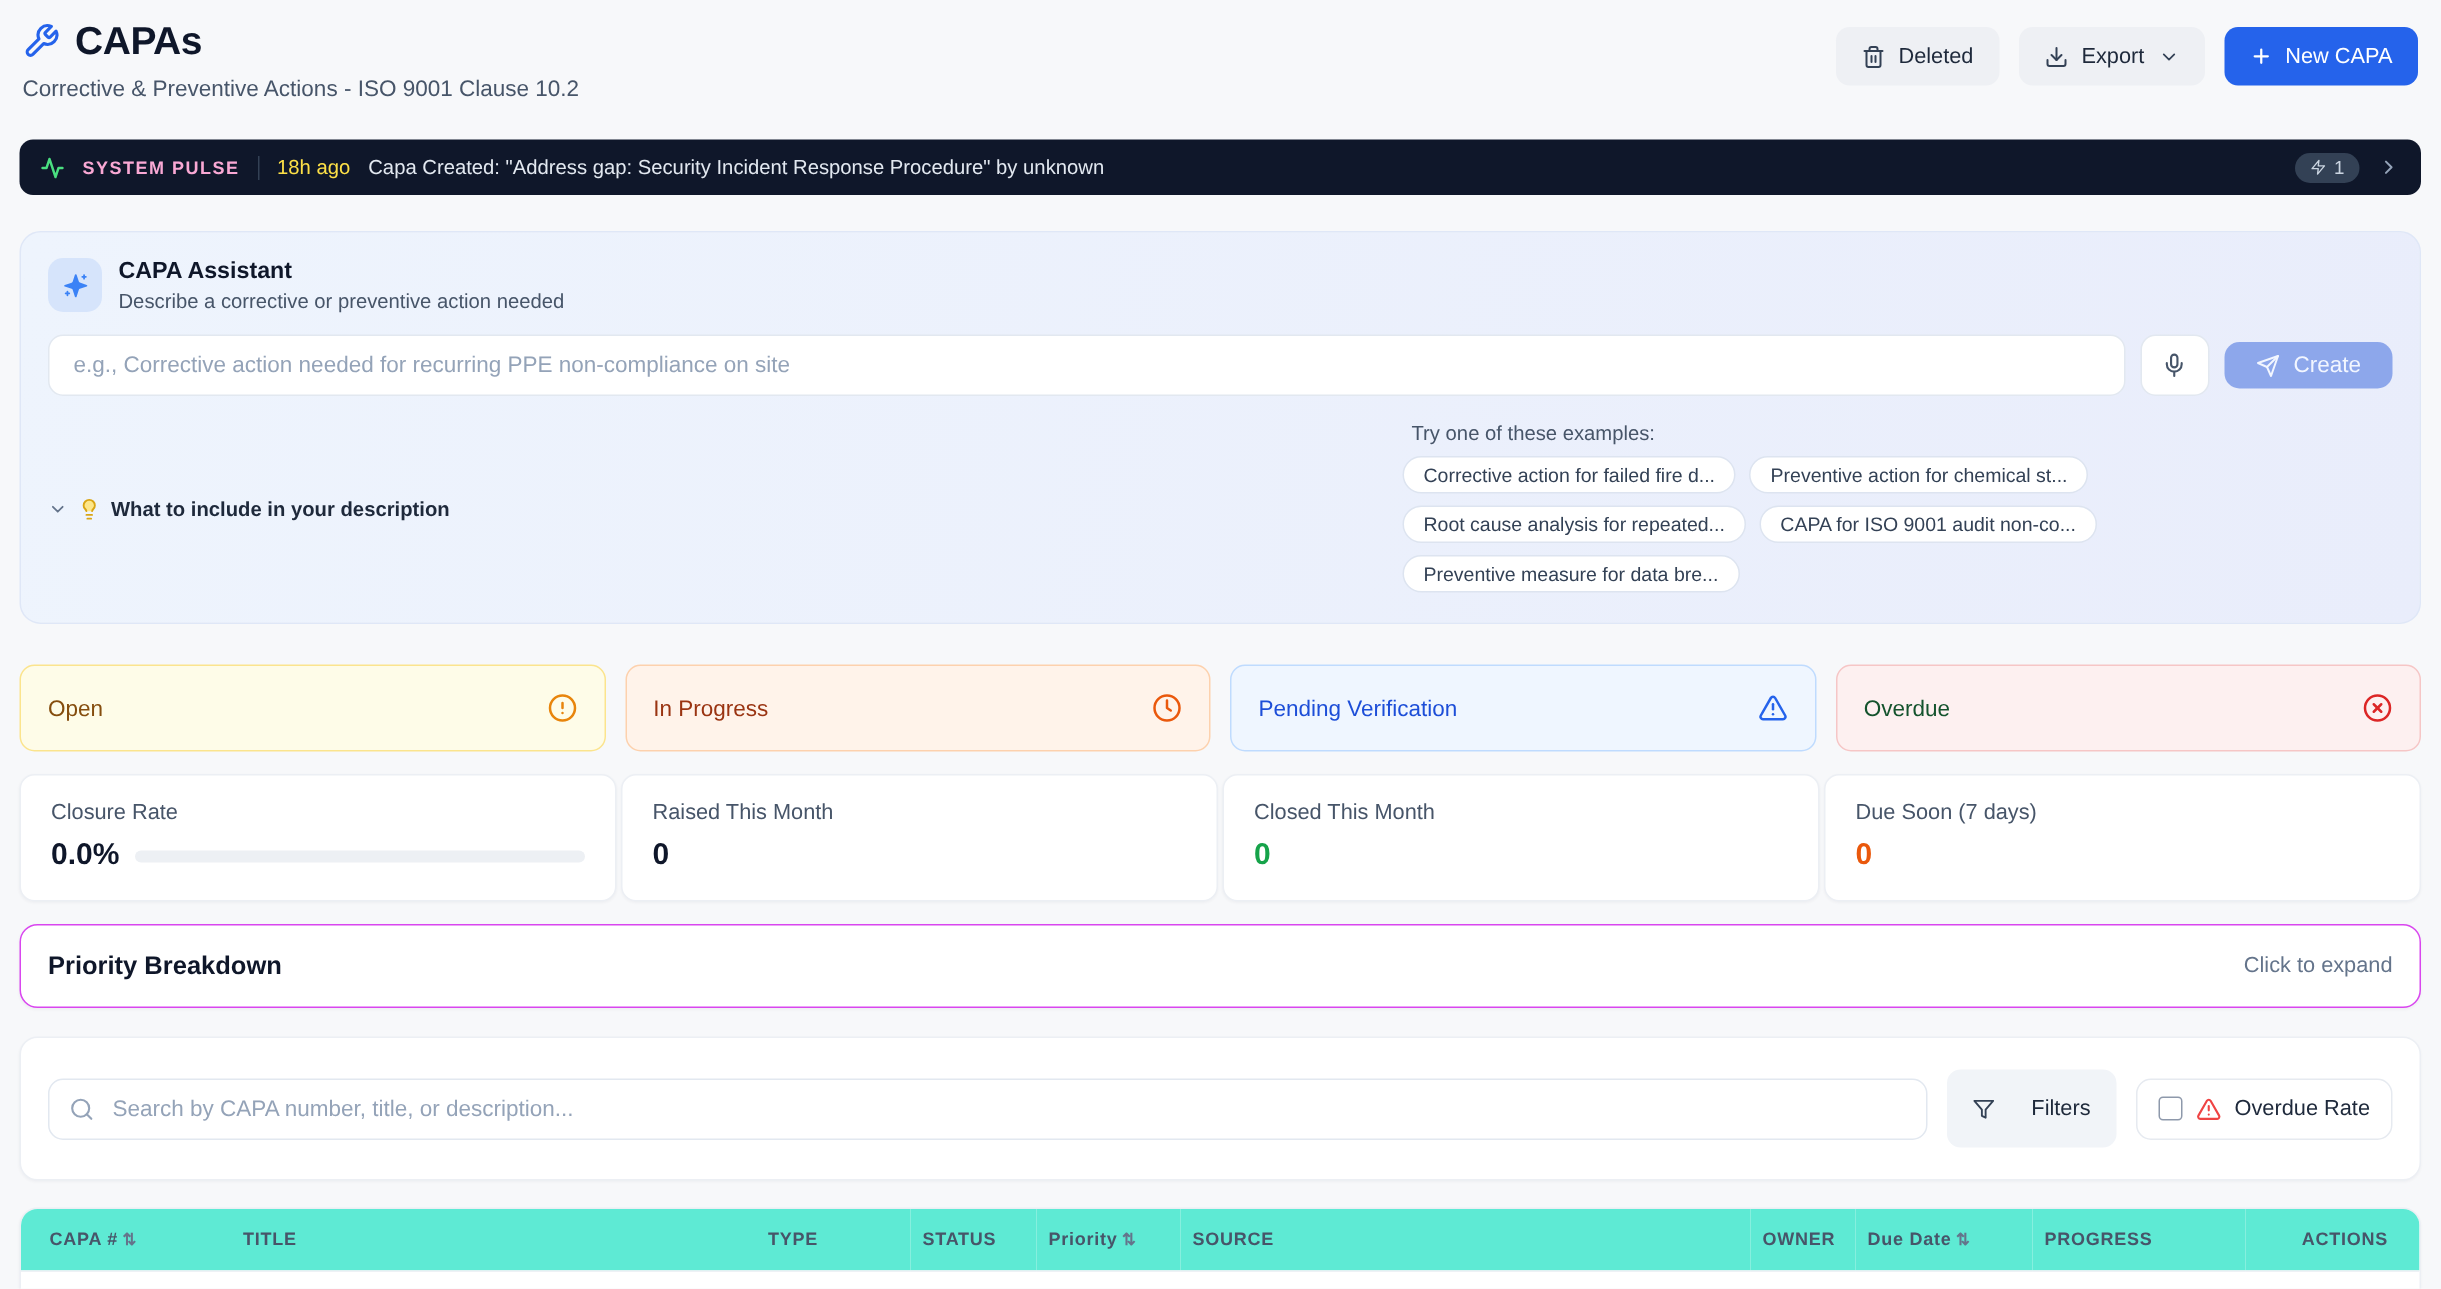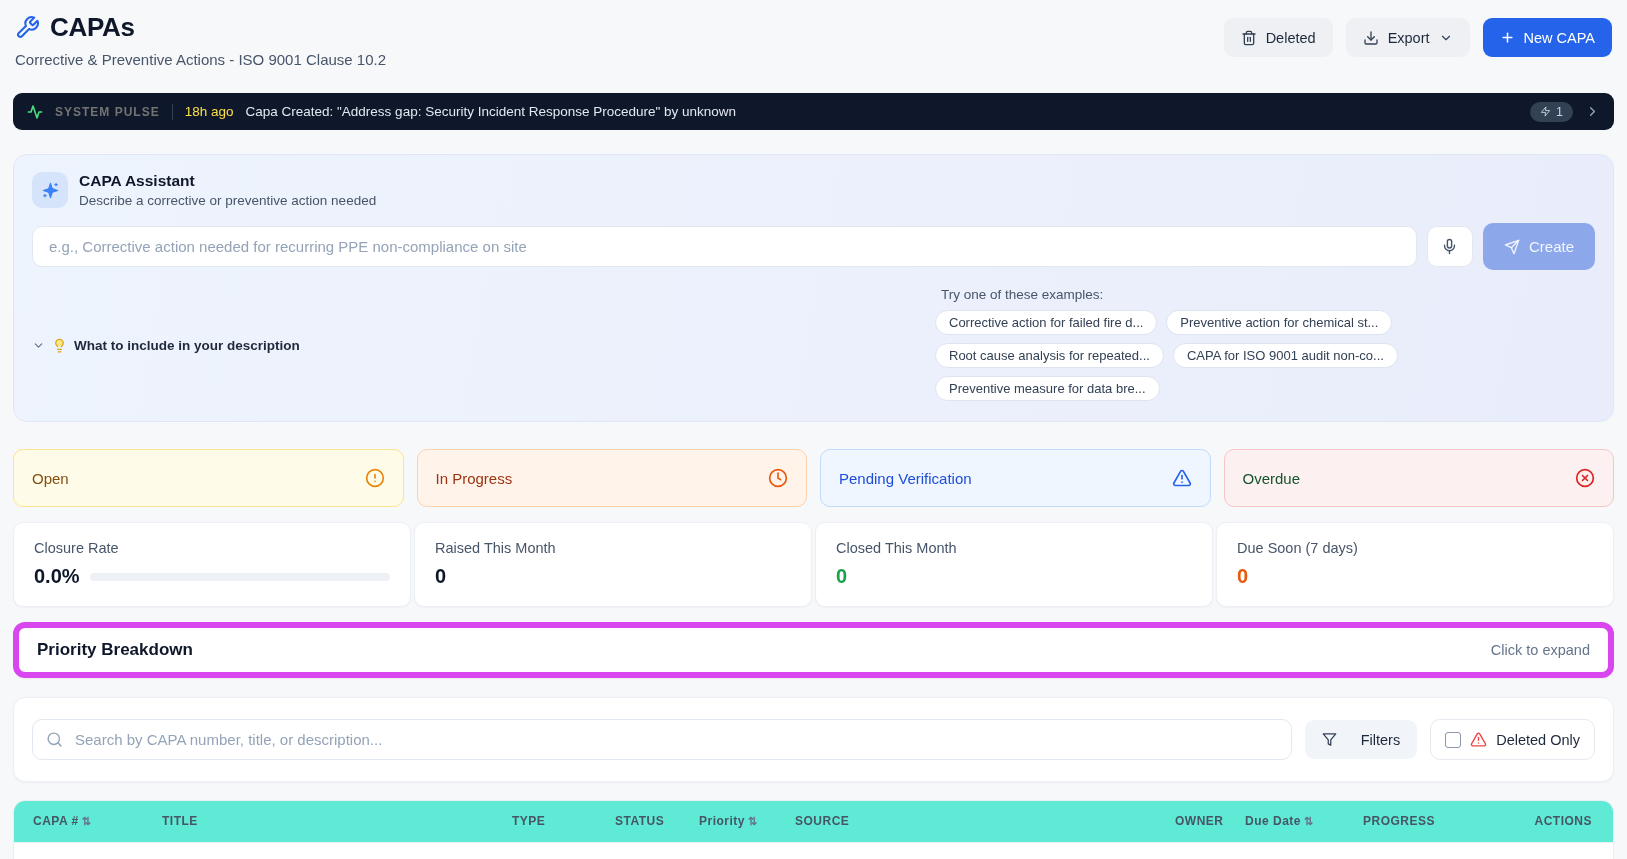--- a/index.html
+++ b/index.html
@@ -15,21 +15,21 @@
   .top-actions { display:flex; gap:13px; margin-top:6px; }
   .btn { display:inline-flex; align-items:center; gap:9px; height:39px; padding:0 17px;
          border:none; border-radius:9px; font-size:14.5px; font-family:inherit; cursor:pointer; }
   .btn-grey { background:#eef0f4; color:#1e293b; }
   .btn-blue { background:#2563eb; color:#ffffff; }
   svg { display:block; }
 
   
   .pulse-bar { margin-top:25px; height:37px; background:#0f172a; border-radius:9px;
                display:flex; align-items:center; padding:0 14px; gap:12px; }
-  .pulse-label { font-size:12px; font-weight:700; letter-spacing:1px; color:#737373; }
+  .pulse-label { font-size:12px; font-weight:700; letter-spacing:1px; color:#f9a8d4; }
   .pulse-divider { width:1px; height:16px; background:#334155; }
   .pulse-time { font-size:13.5px; color:#fde047; }
   .pulse-msg { font-size:13.5px; color:#e2e8f0; }
   .pulse-right { margin-left:auto; display:flex; align-items:center; gap:12px; }
   .pulse-badge { display:flex; align-items:center; gap:5px; background:#334155; border-radius:999px;
                  padding:3px 10px; color:#cbd5e1; font-size:12.5px; }
 
   
   .assistant { margin-top:24px; border-radius:14px; padding:17px 18px 20px 18px;
                background:linear-gradient(100deg,#eef4fd 0%,#e9edfb 100%);
@@ -38,21 +38,21 @@
   .assist-icon-box { width:36px; height:36px; border-radius:10px; background:#d6e4fb;
                      display:flex; align-items:center; justify-content:center; }
   .assist-title { font-size:15.5px; font-weight:700; color:#0f172a; }
   .assist-sub { font-size:13.5px; color:#475569; margin-top:3px; }
   .assist-input-row { display:flex; gap:10px; margin-top:15px; align-items:center; }
   .assist-input { flex:1; height:41px; border:1px solid #e2e8f0; border-radius:10px; background:#fff;
                   padding:0 16px; font-size:15px; font-family:inherit; color:#1e293b; outline:none; }
   .assist-input::placeholder { color:#94a3b8; }
   .mic-btn { width:46px; height:41px; background:#fff; border:1px solid #e2e8f0; border-radius:10px;
              display:flex; align-items:center; justify-content:center; cursor:pointer; }
-  .create-btn { display:flex; align-items:center; gap:9px; height:47px; padding:0 21px;
+  .create-btn { display:flex; align-items:center; gap:9px; height:31px; padding:0 21px;
                 background:#8da7eb; border:none; border-radius:10px; color:#f2f6ff;
                 font-size:15px; font-family:inherit; cursor:default; }
   .assist-bottom { display:flex; margin-top:15px; }
   .hint-row { display:flex; align-items:center; gap:7px; margin-top:4px; cursor:pointer; }
   .hint-label { font-size:13.5px; font-weight:700; color:#1e293b; }
   .examples-block { margin-left:auto; width:660px; }
   .examples-label { font-size:13.5px; color:#475569; margin:2px 0 8px 6px; }
   .chips { display:flex; flex-wrap:wrap; gap:8px 9px; }
   .chip { background:#ffffff; border:1px solid #dde4f0; border-radius:999px; padding:4px 13px;
           font-size:13px; color:#334155; cursor:pointer; white-space:nowrap; }
@@ -72,36 +72,36 @@
   .metric-card { flex:1; background:#fff; border:1px solid #eceff4; border-radius:10px;
                  padding:17px 20px 18px 20px; box-shadow:0 1px 2px rgba(15,23,42,0.04); }
   .metric-label { font-size:14.5px; color:#475569; }
   .metric-value-row { display:flex; align-items:center; gap:10px; margin-top:9px; }
   .metric-value { font-size:20px; font-weight:800; color:#0f172a; }
   .metric-value.green { color:#16a34a; }
   .metric-value.orange { color:#ea580c; }
   .metric-bar { flex:1; height:8px; border-radius:999px; background:#edf0f4; }
 
   
-  .priority-card { margin-top:15px; background:#fff; border:6px solid #d946ef; border-radius:12px;
+  .priority-card { margin-top:15px; background:#fff; border:1px solid #d946ef; border-radius:12px;
                    height:56px; display:flex; align-items:center; justify-content:space-between;
                    padding:0 18px; cursor:pointer; box-shadow:0 1px 2px rgba(15,23,42,0.04); }
   .priority-title { font-size:17px; font-weight:700; color:#0f172a; }
   .priority-expand { font-size:14.5px; color:#64748b; }
 
   
   .filter-card { margin-top:19px; background:#fff; border:1px solid #eceff4; border-radius:12px;
                  padding:21px 18px; display:flex; align-items:center; gap:13px;
                  box-shadow:0 1px 2px rgba(15,23,42,0.04); }
   .search-wrap { flex:1; position:relative; }
   .search-wrap svg { position:absolute; left:14px; top:12px; }
   .search-input { width:100%; height:41px; border:1px solid #e2e8f0; border-radius:10px;
                   padding:0 14px 0 42px; font-size:15px; font-family:inherit; color:#1e293b; outline:none; }
   .search-input::placeholder { color:#94a3b8; }
-  .filters-btn { display:flex; align-items:center; gap:24px; height:39px; padding:0 17px;
+  .filters-btn { display:flex; align-items:center; gap:24px; height:52px; padding:0 17px;
                  background:#f1f4f8; border:none; border-radius:9px; color:#1e293b;
                  font-size:14.5px; font-family:inherit; cursor:pointer; }
   .overdue-toggle { display:flex; align-items:center; gap:9px; height:41px; padding:0 14px;
                     border:1px solid #e6eaf0; border-radius:10px; cursor:pointer; }
   .overdue-checkbox { width:16px; height:16px; border:1.5px solid #8e99ab; border-radius:3px; background:#fff; }
   .overdue-label { font-size:14.5px; color:#1e293b; }
 
   
   .table-card { margin-top:18px; background:#fff; border:1px solid #eceff4;
                 border-radius:12px 12px 0 0; overflow:hidden; height:128px;
@@ -368,21 +368,21 @@
     </button>
     <div class="overdue-toggle">
       <span class="overdue-checkbox"></span>
       <span>
         <svg width="17" height="17" viewBox="0 0 24 24" fill="none" stroke="#ef4444" stroke-width="2" stroke-linecap="round" stroke-linejoin="round">
             <path d="m21.73 18-8-14a2 2 0 0 0-3.46 0l-8 14A2 2 0 0 0 4 21h16a2 2 0 0 0 1.73-3Z"></path>
             <path d="M12 9v4"></path>
             <path d="M12 17h.01"></path>
           </svg>
       </span>
-      <span class="overdue-label">Deleted Only</span>
+      <span class="overdue-label">Overdue Rate</span>
     </div>
   </div>
 
   <div class="table-card">
     <table>
       <colgroup>
         <col class="c-capa">
           <col class="c-title">
           <col class="c-type">
           <col class="c-status">

